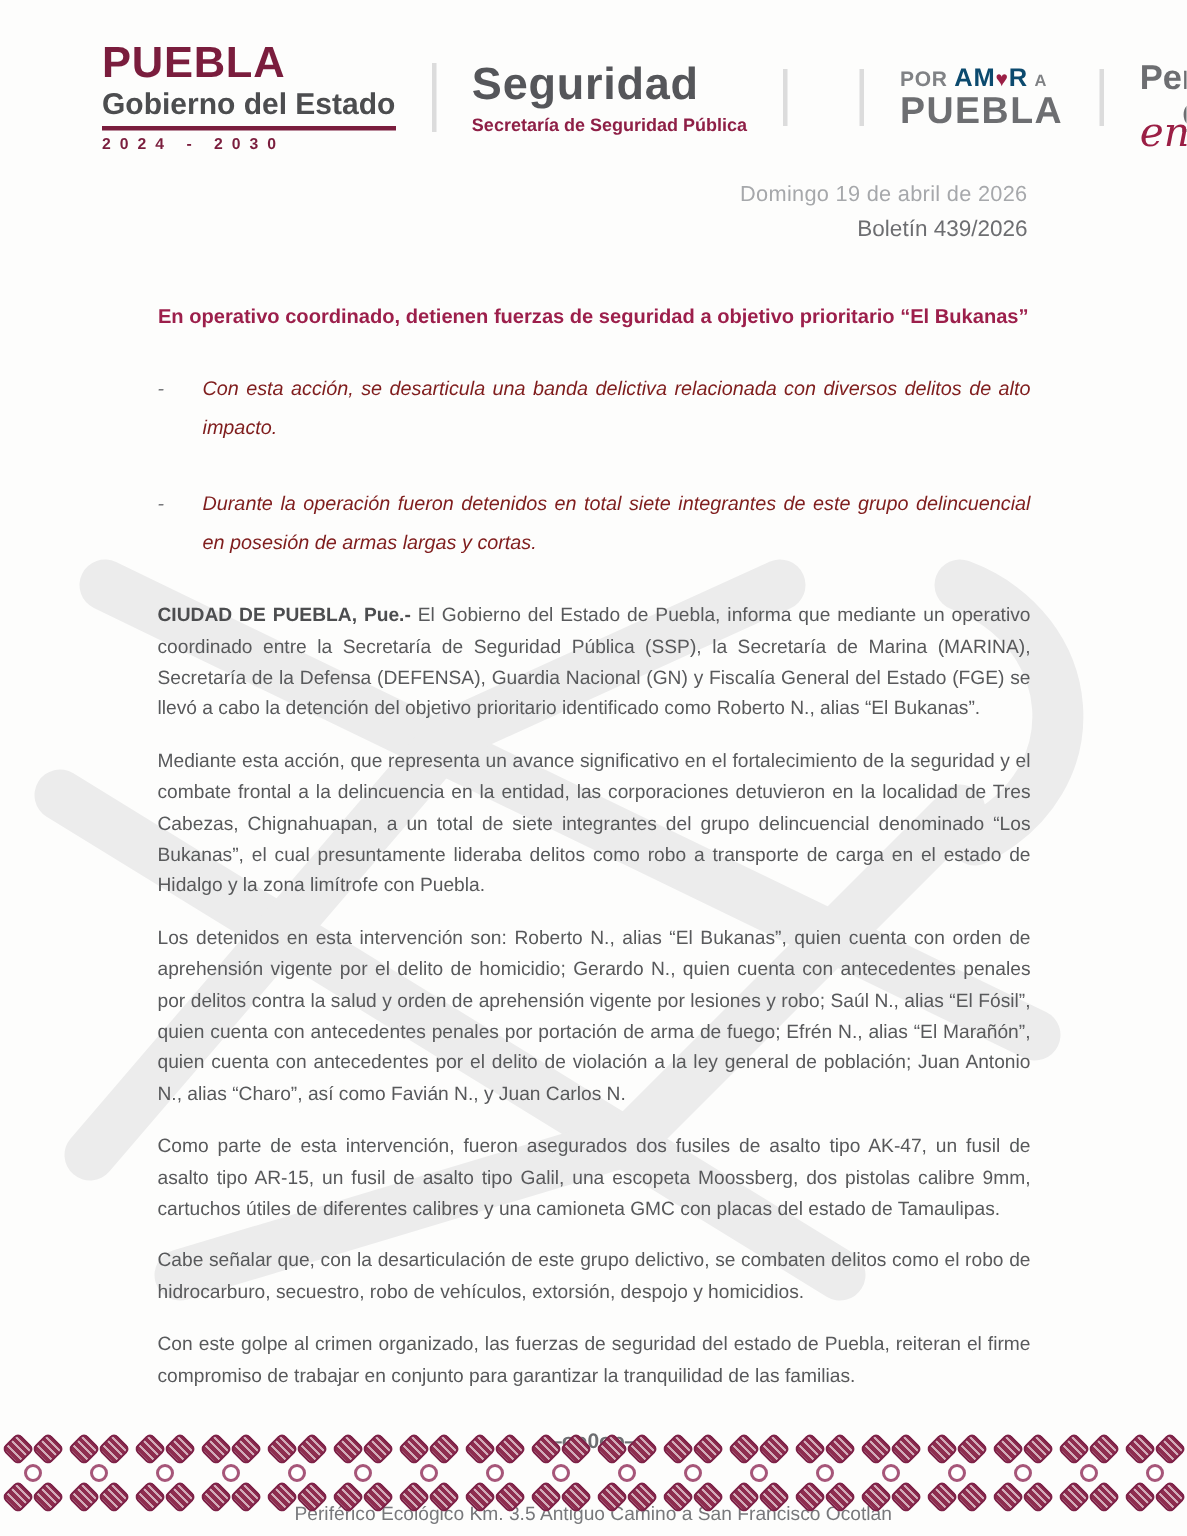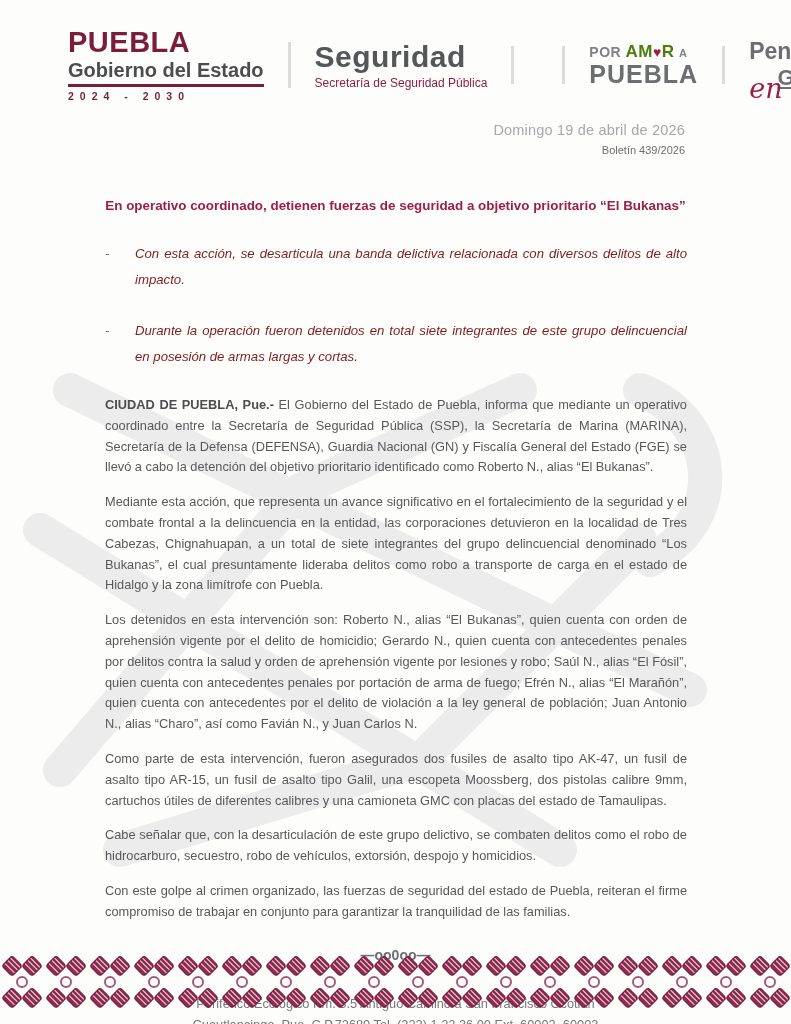--- a/index.html
+++ b/index.html
@@ -24,36 +24,36 @@
     gap:24px;
   }
   .vdiv{width:3px;height:46px;background:#dcdcdc;flex:0 0 auto;}
   .vdiv.short{height:38px;}
   .brand{line-height:1;flex:0 0 auto;}
   .brand-name{font-size:29px;font-weight:bold;color:#7a1d3d;letter-spacing:.5px;}
   .brand-sub{font-size:20px;font-weight:bold;color:#4c4d4f;margin-top:3px;padding-bottom:4px;border-bottom:3px solid #7a1d3d;}
   .brand-years{font-size:10.5px;font-weight:bold;color:#7a1d3d;letter-spacing:6px;margin-top:4px;}
   .sec{line-height:1;flex:0 0 auto;}
   .sec-title{font-size:30px;font-weight:bold;color:#55565a;letter-spacing:.5px;}
-  .sec-sub{font-size:12px;font-weight:normal;color:#8e1f46;margin-top:5px;}
+  .sec-sub{font-size:12px;font-weight:bold;color:#8e1f46;margin-top:5px;}
   .poramor{line-height:1;flex:0 0 auto;}
   .pa-line1{font-size:14px;font-weight:bold;color:#808285;letter-spacing:.5px;}
-  .pa-amor{color:#4d7c0f;font-size:17px;font-weight:bold;}
+  .pa-amor{color:#0c4a6e;font-size:17px;font-weight:bold;}
   .pa-heart{color:#9b1f45;font-size:14px;font-weight:bold;}
   .pa-a{font-size:11px;color:#808285;font-weight:bold;}
   .pa-line2{font-size:25px;font-weight:bold;color:#6d6e71;letter-spacing:1px;margin-top:2px;}
   .pensar{line-height:.95;flex:0 0 auto;}
   .pen-line1{font-size:23px;font-weight:bold;color:#6d6e71;}
   .pen-en{font-family:"DejaVu Serif",serif;font-style:italic;font-size:27px;color:#9b1f45;margin-right:-5px;position:relative;top:13px;}
   .pen-grande{font-size:22px;font-weight:bold;color:#6d6e71;text-decoration:underline;}
 
   
   .meta{margin-top:16px;text-align:right;padding-right:106px;position:relative;}
   .meta-date{font-size:14.5px;color:#a6a8ab;letter-spacing:.2px;margin-left:20px;}
-  .meta-bulletin{font-size:11px;color:#6d6e71;margin-top:6px;}
+  .meta-bulletin{font-size:15px;color:#6d6e71;margin-top:6px;}
 
   
   .doc-title{
     margin-top:42px;text-align:center;
     font-size:13.4px;font-weight:bold;color:#9c1f4b;
     padding:0 104px;position:relative;
   }
 
   
   .bullets{margin-top:28px;padding:0 104px 0 105px;position:relative;}

